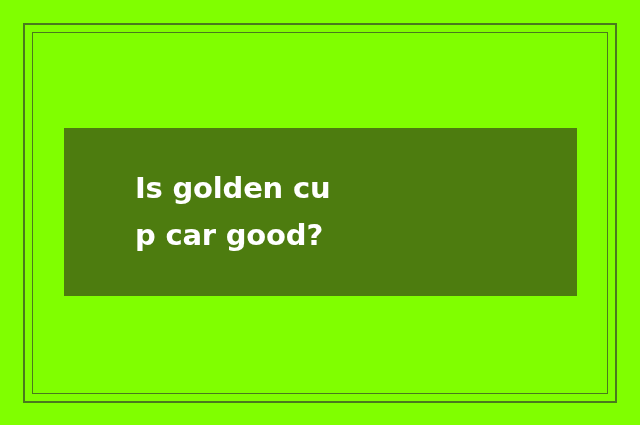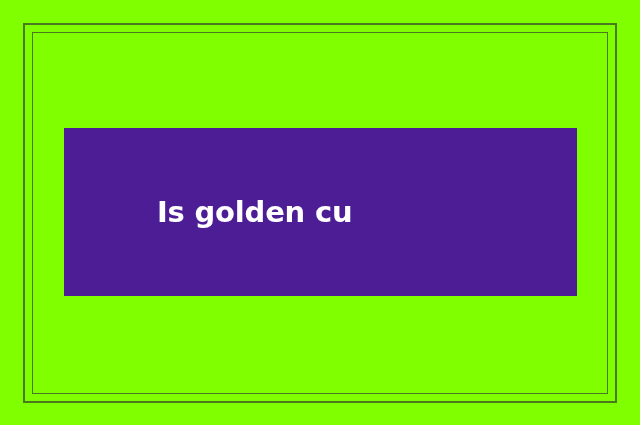--- a/index.html
+++ b/index.html
@@ -47,27 +47,27 @@
     pointer-events: none;
   }
 
   
   .panel {
     position: absolute;
     left: 64px;
     top: 128px;
     width: 513px;
     height: 168px;
-    background: #4c1d95;
+    background: #4d7c0f;
     box-sizing: border-box;
     display: flex;
     flex-direction: column;
     justify-content: center;
     align-items: flex-start;
-    padding-left: 93px;
+    padding-left: 71px;
   }
 
   .question-line {
     color: #ffffff;
     font-family: "DejaVu Sans", sans-serif;
     font-weight: bold;
     font-size: 29px;
     line-height: 47px;
     letter-spacing: -0.2px;
     white-space: pre;
@@ -77,15 +77,16 @@
 </head>
 <body>
 
 <div class="canvas">
 
   <div class="frame-outer"></div>
   <div class="frame-inner"></div>
 
   <div class="panel">
     <div class="question-line">Is golden cu</div>
+    <div class="question-line">p car good?</div>
   </div>
 
 </div>
 
 </body></html>

